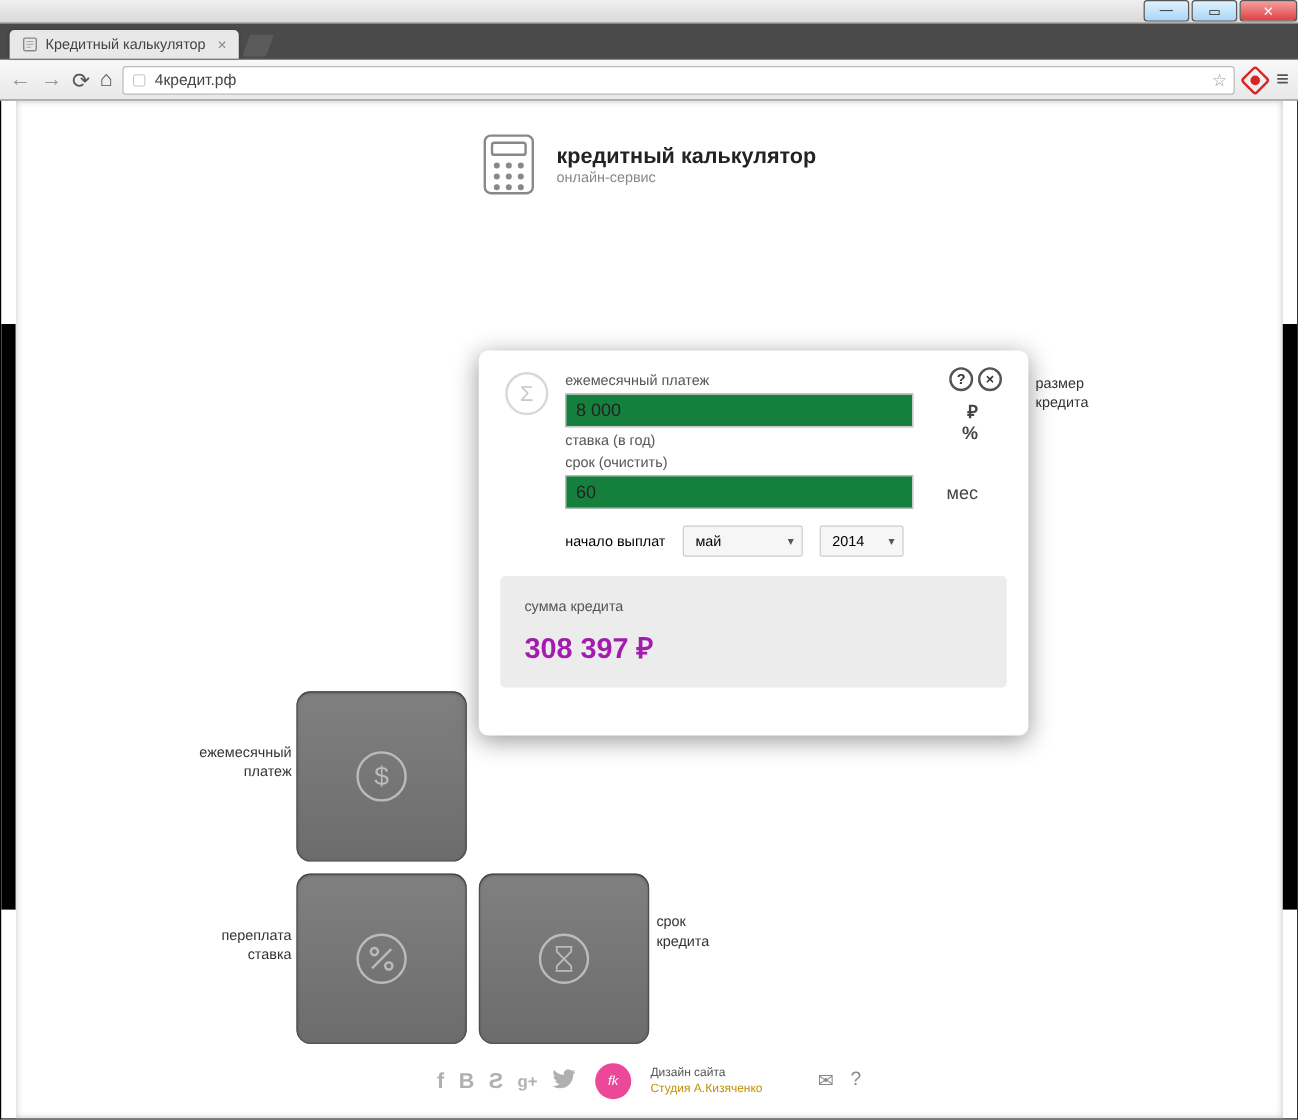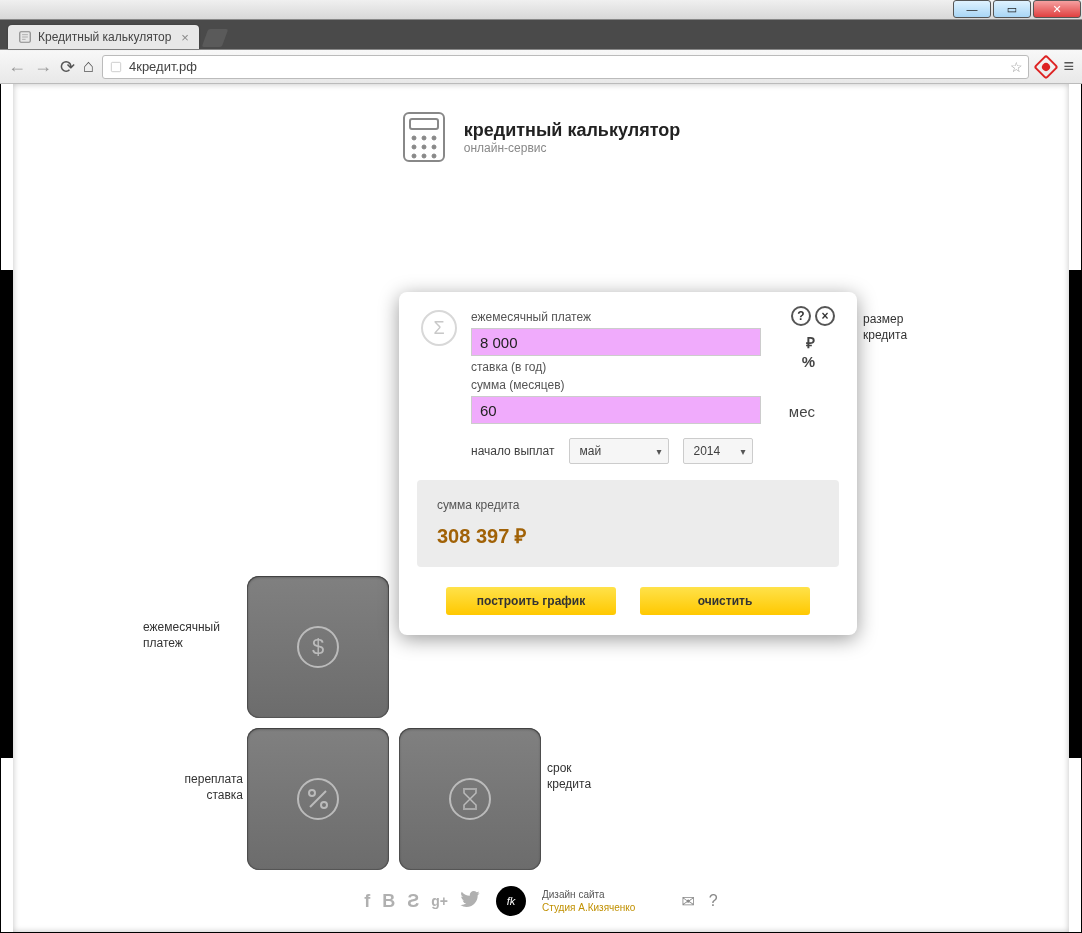--- a/index.html
+++ b/index.html
@@ -38,54 +38,54 @@
   .header h1 { font-size:18px; font-weight:bold; color:#222;}
   .header .sub { font-size:12px; color:#888;}
 
   .stage { position:relative; height:640px; }
 
   .tile { width:142px; height:142px; border-radius:12px; background:linear-gradient(#808080,#6c6c6c); position:absolute; display:flex; align-items:center; justify-content:center; box-shadow:0 1px 3px rgba(0,0,0,.4) inset, 0 0 0 1px #5a5a5a inset;}
   .tile svg { stroke:#bbb; fill:none; }
   .tile-label { position:absolute; font-size:12px; color:#333; line-height:1.3; }
 
   .tile-payment { left:234px; top:410px; }
-  .lbl-payment { left:130px; top:454px; text-align:left; width:100px;}
+  .lbl-payment { left:130px; top:454px; text-align:right; width:100px;}
   .tile-rate { left:234px; top:562px; }
   .lbl-rate { left:130px; top:606px; text-align:right; width:100px;}
   .tile-term { left:386px; top:562px; }
   .lbl-term { left:534px; top:595px; width:100px;}
   .lbl-amount { left:850px; top:146px; width:80px; color:#333;}
 
   .card { position:absolute; left:386px; top:126px; width:458px; background:#fff; border-radius:8px; box-shadow:0 4px 20px rgba(0,0,0,.4); padding:18px 22px 20px 22px;}
   .card-head { display:flex; align-items:flex-start; gap:14px; position:relative;}
   .sigma { width:36px; height:36px; border-radius:50%; border:2px solid #d8d8d8; display:flex; align-items:center; justify-content:center; color:#c8c8c8; font-size:18px; font-weight:300; flex-shrink:0;}
   .card-actions { position:absolute; right:0; top:-4px; display:flex; gap:4px;}
   .iconbtn { width:20px; height:20px; border-radius:50%; border:2px solid #555; display:flex; align-items:center; justify-content:center; font-size:12px; color:#333; font-weight:bold; cursor:pointer;}
 
   .form { flex:1; }
   .form-row { margin-bottom:4px; position:relative; }
   .form-row label { font-size:12px; color:#555; display:block; margin-bottom:4px;}
-  .input { width:290px; height:28px; border:1px solid #ccc; background:#f0abfc; font-size:15px; padding:0 8px; color:#222;}
+  .input { width:290px; height:28px; border:1px solid #ccc; background:#15803d; font-size:15px; padding:0 8px; color:#222;}
   .unit { position:absolute; right:20px; bottom:4px; font-size:15px; color:#444; font-weight:bold;}
 
-  .start-row { display:flex; align-items:center; gap:14px; font-size:12px; color:#404040; margin-top:14px; margin-bottom:16px;}
+  .start-row { display:flex; align-items:center; gap:14px; font-size:12px; color:#000000; margin-top:14px; margin-bottom:16px;}
   .select { height:26px; border:1px solid #ccc; background:#f6f6f6; font-size:12px; padding:0 22px 0 10px; position:relative; display:inline-flex; align-items:center; border-radius:2px;}
   .select::after { content:"▾"; position:absolute; right:6px; color:#555; font-size:10px;}
 
   .results { background:#ececec; border-radius:4px; padding:18px 20px; display:flex; gap:60px; margin-bottom:20px; margin-left:-4px; margin-right:-4px;}
   .result-block .rl { font-size:12px; color:#555; margin-bottom:10px;}
-  .result-block .rv { font-size:20px; font-weight:bold; color:#a16207;}
+  .result-block .rv { font-size:24px; font-weight:bold; color:#a21caf;}
   .rub { font-weight:bold; }
 
   .buttons { display:flex; gap:24px; justify-content:center;}
   .btn { width:170px; height:28px; background:linear-gradient(#ffe24a,#ffc800); border:none; border-radius:3px; font-size:12px; color:#333; font-weight:bold; cursor:pointer;}
 
   .footer { position:absolute; bottom:16px; left:0; right:0; display:flex; align-items:center; justify-content:center; gap:16px;}
   .social { color:#b0b0b0; font-size:18px; font-weight:bold; display:flex; gap:12px; align-items:center;}
-  .credit-badge { width:30px; height:30px; border-radius:50%; background:#000000; display:flex; align-items:center; justify-content:center; color:#fff; font-size:11px; font-style:italic;}
+  .credit-badge { width:30px; height:30px; border-radius:50%; background:#ec4899; display:flex; align-items:center; justify-content:center; color:#fff; font-size:11px; font-style:italic;}
   .credit-text { font-size:10px; line-height:1.3;}
   .credit-text .l1 { color:#555;}
   .credit-text .l2 { color:#c09000;}
   .footer-right { margin-left:30px; display:flex; gap:14px; color:#888; font-size:16px;}
 </style>
 </head>
 <body>
 
 <div class="titlebar">
   <div class="winbtn min">—</div>
@@ -200,21 +200,21 @@
               <input class="input" value="8 000" style="">
               <span class="unit rub">₽</span>
             </div>
 
             <div class="form-row">
               <label>ставка (в год)</label>
               <span class="unit">%</span>
             </div>
 
             <div class="form-row">
-              <label>сумма (месяцев)</label>
+              <label>срок (очистить)</label>
               <input class="input" value="60" style="">
               <span class="unit" style="font-weight:normal">мес</span>
             </div>
 
             <div class="start-row">
               <span>начало выплат</span>
               <span class="select" style="width:100px">
                   <span>май</span>
                 </span>
               <span class="select" style="width:70px">
@@ -224,24 +224,20 @@
           </div>
         </div>
 
         <div class="results">
           <div class="result-block">
             <div class="rl">сумма кредита</div>
             <div class="rv"><span>308 397</span> <span class="rub">₽</span></div>
           </div>
         </div>
 
-        <div class="buttons">
-          <button class="btn">построить график</button>
-          <button class="btn">очистить</button>
-        </div>
       </div>
 
     </div>
 
     <div class="footer">
       <div class="social">
         <span>f</span>
         <span>B</span>
         <span>Ƨ</span>
         <span style="font-size:14px">g+</span>

